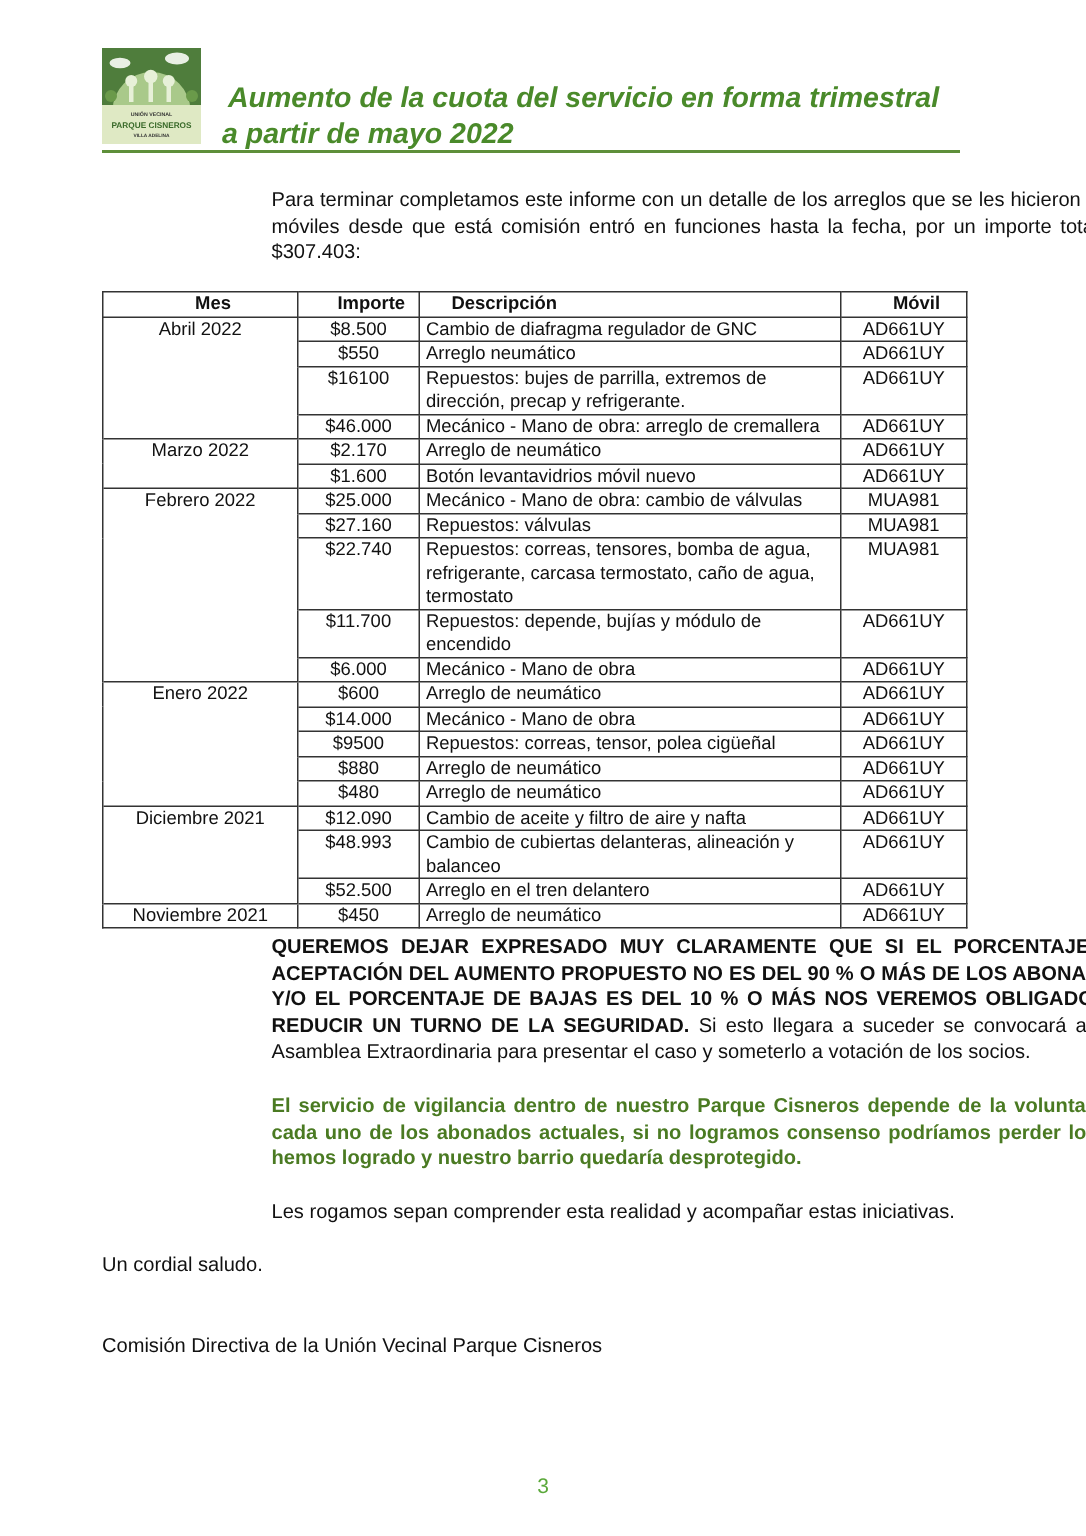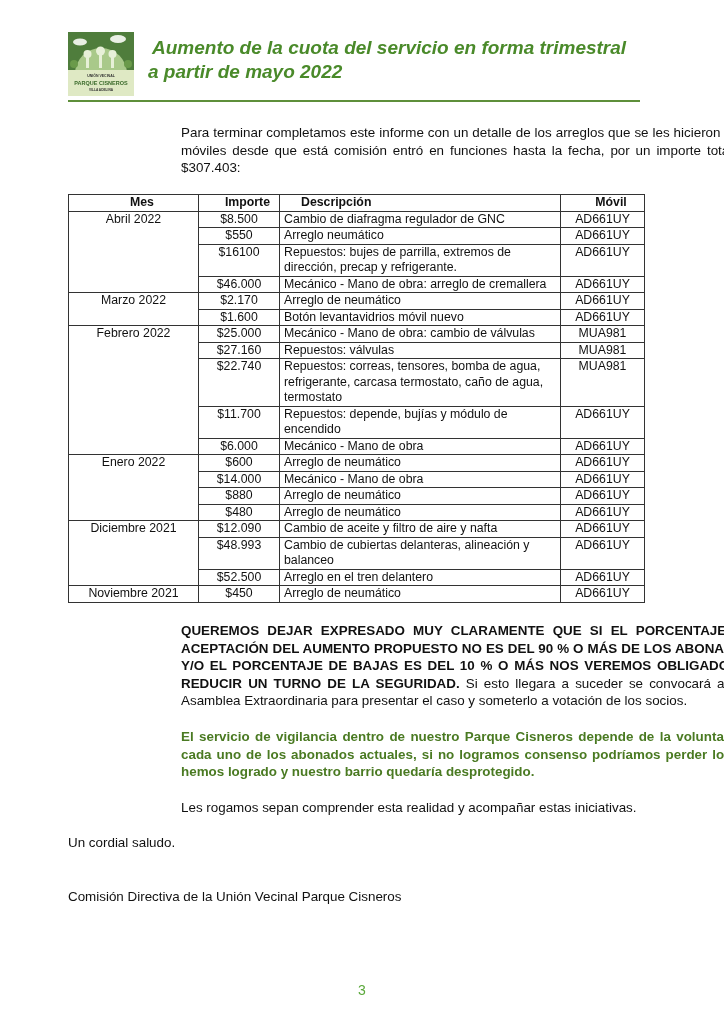--- a/index.html
+++ b/index.html
@@ -1,21 +1,21 @@
 <!DOCTYPE html>
 <html><head>
 <meta charset="utf-8">
 <style>
   html, body { margin: 0; padding: 0; background: #ffffff; }
   body { width: 724px; height: 1024px; position: relative; overflow: hidden;
          font-family: "Liberation Sans", sans-serif; color: #111; }
   .logo { position: absolute; left: 68px; top: 32px; width: 66px; height: 64px;
           background: #dfe9c4; overflow: hidden; }
   .logo svg { display: block; }
-  .title { position: absolute; left: 148px; top: 36px; font-style: italic; font-weight: bold;
+  .title { position: absolute; left: 148px; top: 54px; font-style: italic; font-weight: bold;
            color: #4a8a2a; font-size: 19px; line-height: 24px; margin: 0; }
   .title .l1 { display: block; padding-left: 4px; }
   .title .l2 { display: block; }
   .rule { position: absolute; left: 68px; top: 100px; width: 572px; height: 2px; background: #5e8f3a; }
 
   .p { position: absolute; left: 68px; width: 572px; font-size: 13.4px; line-height: 17.5px;
        text-align: justify; margin: 0; }
   .indent { padding-left: 113px; }
   .green { color: #4a7a22; font-weight: bold; }
   b { font-weight: bold; }
@@ -156,20 +156,26 @@
         <td class="c-mov">AD661UY</td>
       </tr>
       <tr>
         <td class="c-mes"></td>
         <td class="c-imp">$14.000</td>
         <td class="c-desc">Mecánico - Mano de obra</td>
         <td class="c-mov">AD661UY</td>
       </tr>
       <tr>
         <td class="c-mes"></td>
+        <td class="c-imp">$9500</td>
+        <td class="c-desc">Repuestos: correas, tensor, polea cigüeñal</td>
+        <td class="c-mov">AD661UY</td>
+      </tr>
+      <tr>
+        <td class="c-mes"></td>
         <td class="c-imp">$880</td>
         <td class="c-desc">Arreglo de neumático</td>
         <td class="c-mov">AD661UY</td>
       </tr>
       <tr>
         <td class="c-mes"></td>
         <td class="c-imp">$480</td>
         <td class="c-desc">Arreglo de neumático</td>
         <td class="c-mov">AD661UY</td>
       </tr>

